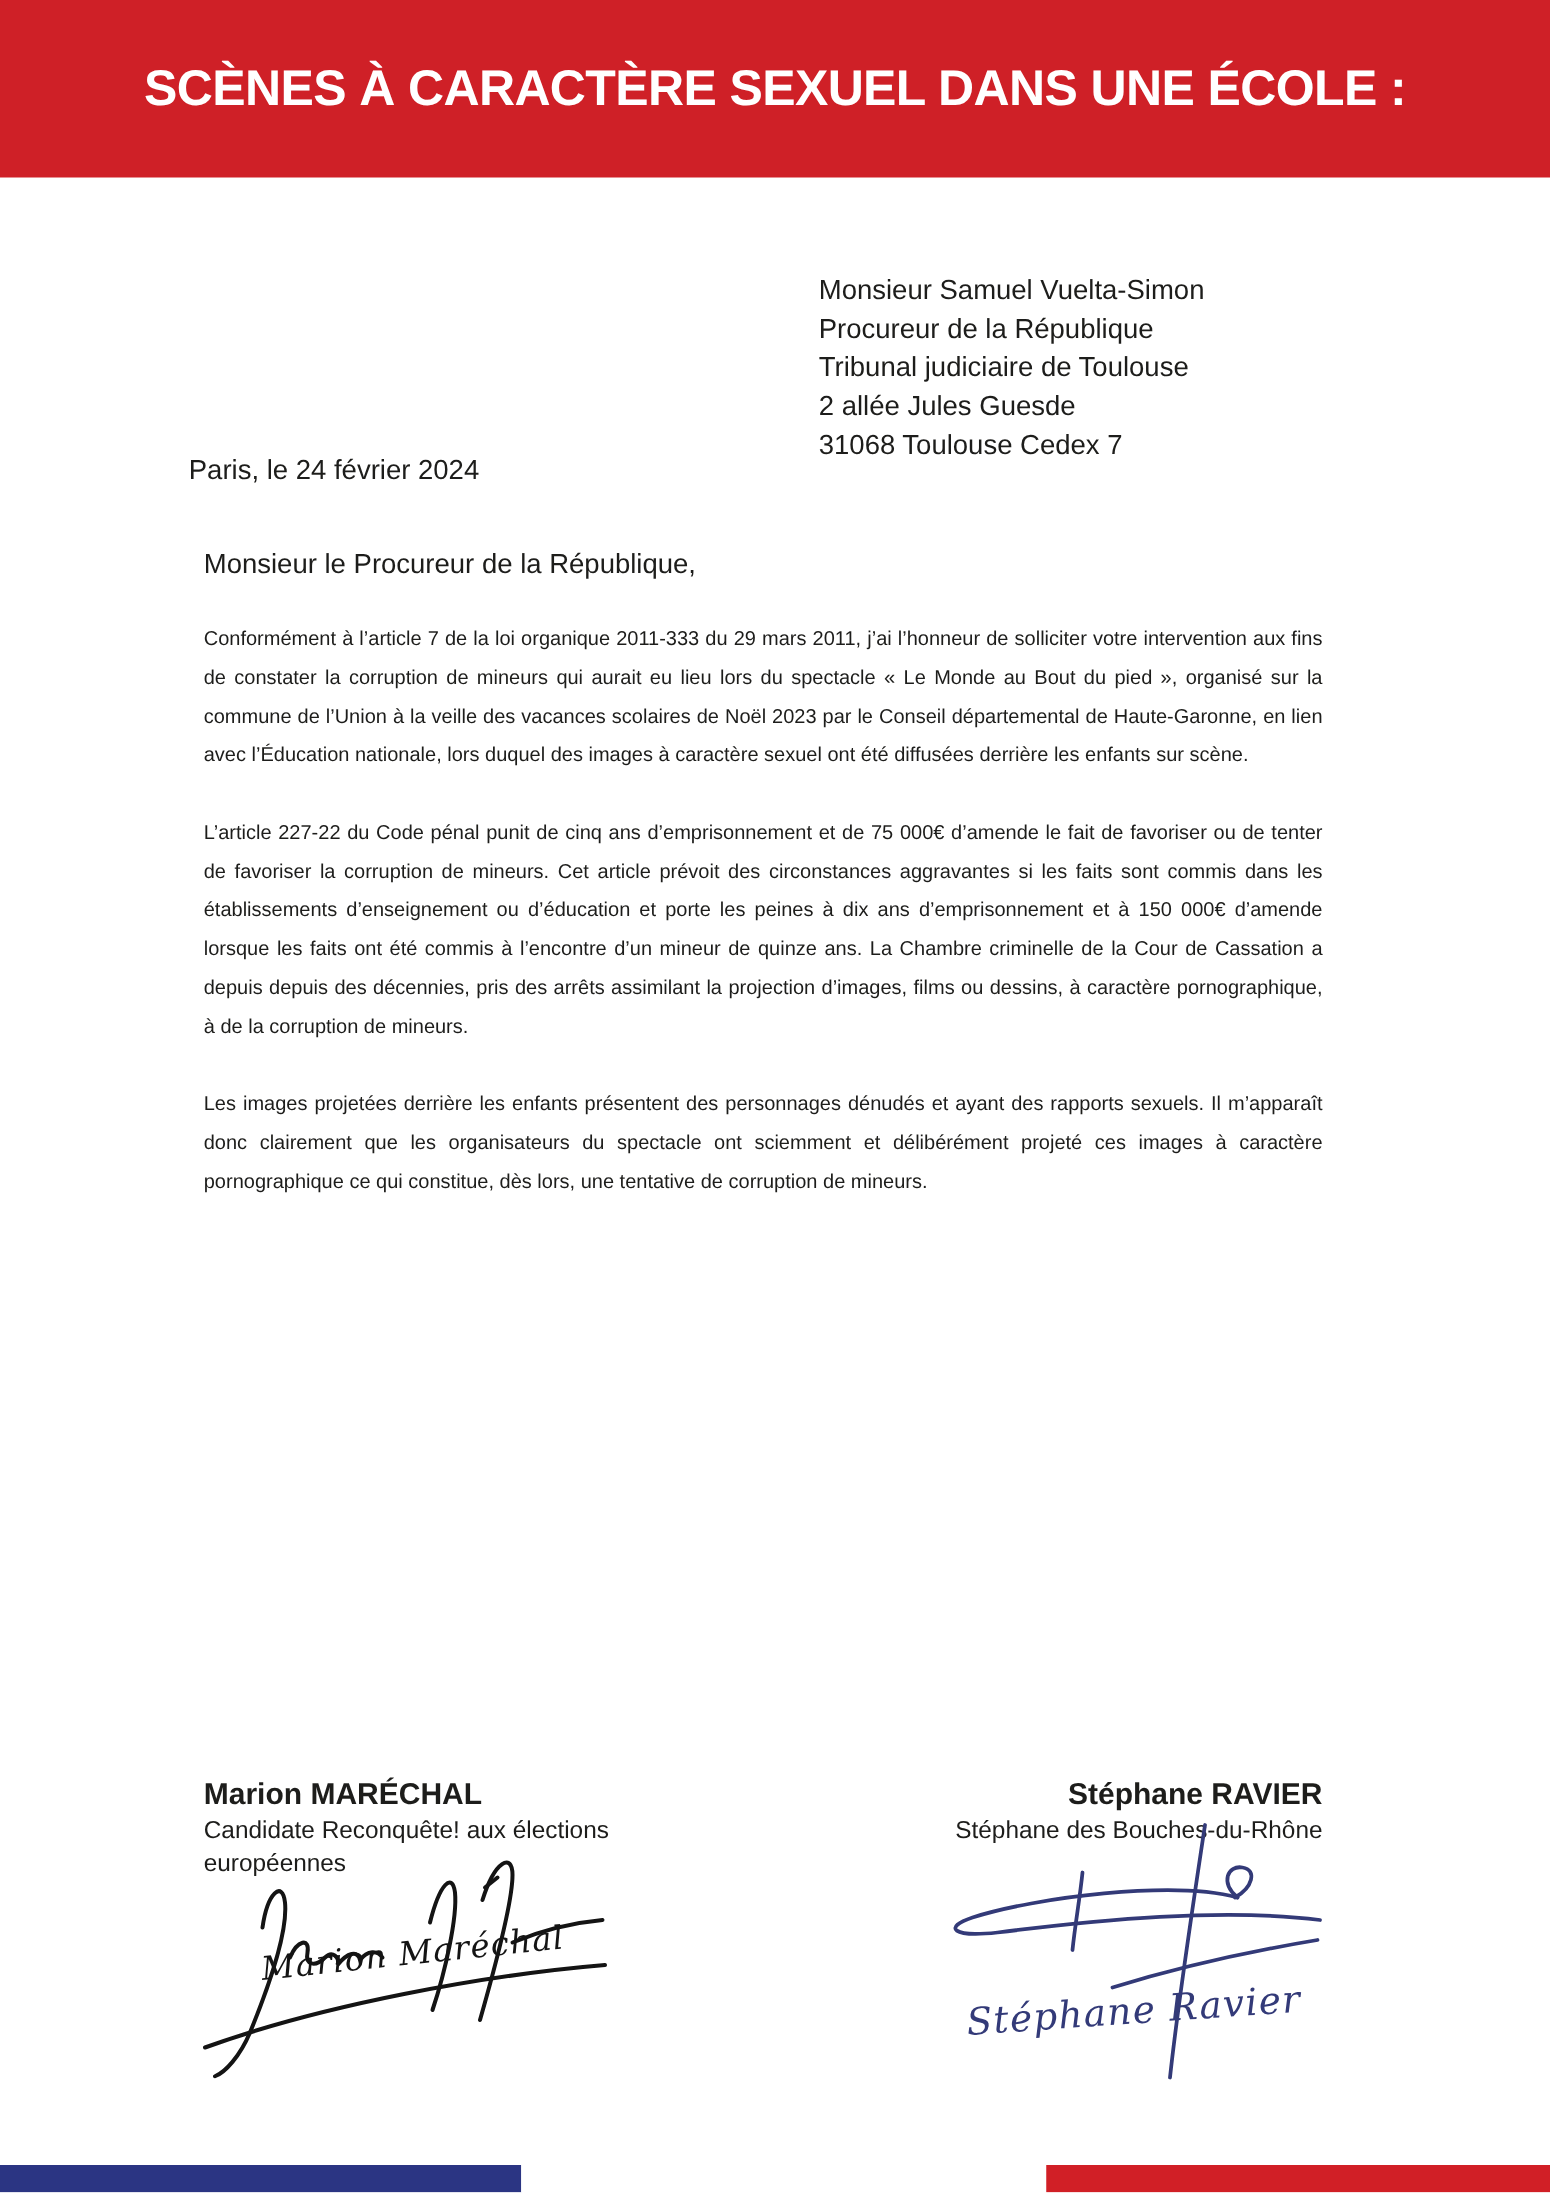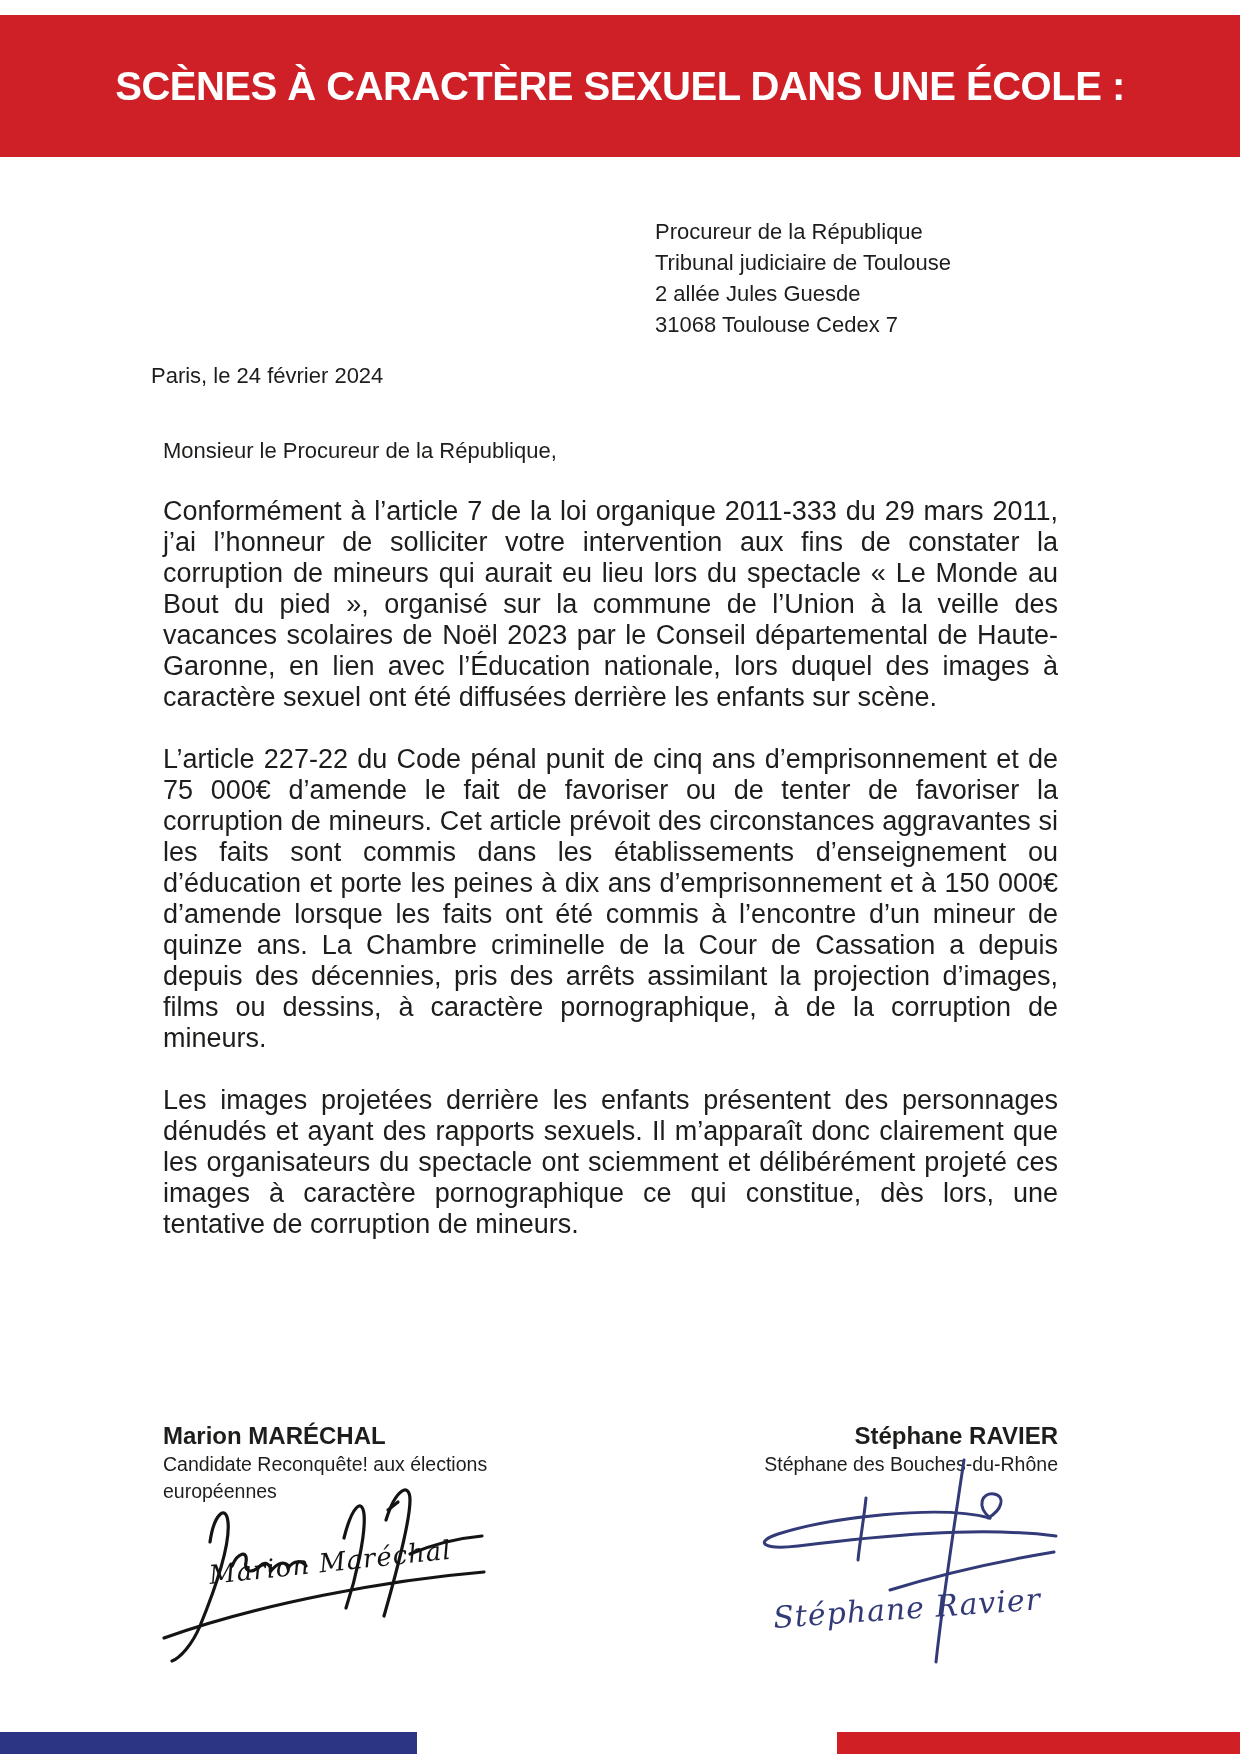--- a/index.html
+++ b/index.html
@@ -8,39 +8,39 @@
     width:1240px;
     height:1754px;
     margin:0 auto;
     background:#ffffff;
     font-family:"Liberation Sans", sans-serif;
     color:#1d1d1b;
     overflow:hidden;
   }
   
   .banner{
-    position:absolute; top:15px; left:0; width:1240px; height:142px;
+    position:absolute; top:0; left:0; width:1240px; height:142px;
     display:flex; flex-direction:column; justify-content:center; align-items:center;
   }
   .banner-line{
     font-size:40px; font-weight:bold; line-height:45px;
     letter-spacing:-0.5px; text-align:center; white-space:nowrap;
   }
   
   .recipient{
     position:absolute; left:655px; top:216px;
     font-size:22px; line-height:31px;
   }
   
   .dateline{ position:absolute; left:151px; top:362px; font-size:22px; line-height:27px;}
   .salutation{ position:absolute; left:163px; top:437px; font-size:22px; line-height:27px;}
   
   .body-text{
     position:absolute; left:163px; top:496px; width:895px;
-    font-size:27px; line-height:31px; text-align:justify;
+    font-size:16px; line-height:31px; text-align:justify;
   }
   .body-text p{ margin:0 0 31px 0; }
   
   .sign-row{
     position:absolute; left:163px; top:1421px; width:895px;
     display:flex; justify-content:space-between;
   }
   .sign-col{ max-width:48%; }
   .sign-col.right{ text-align:right; }
   .sign-name{ font-size:24px; font-weight:bold; line-height:30px; }
@@ -62,20 +62,21 @@
 </head>
 <body>
 
 <div class="page">
 
   <div class="banner" style="background: rgb(207, 32, 39); color: rgb(255, 255, 255);">
     <div class="banner-line">SCÈNES À CARACTÈRE SEXUEL DANS UNE ÉCOLE :</div>
   </div>
 
   <div class="recipient">
+    <div>Monsieur Samuel Vuelta-Simon</div>
     <div>Procureur de la République</div>
     <div>Tribunal judiciaire de Toulouse</div>
     <div>2 allée Jules Guesde</div>
     <div>31068 Toulouse Cedex 7</div>
   </div>
 
   <div class="dateline">Paris, le 24 février 2024</div>
 
   <div class="salutation">Monsieur le Procureur de la République,</div>
 

